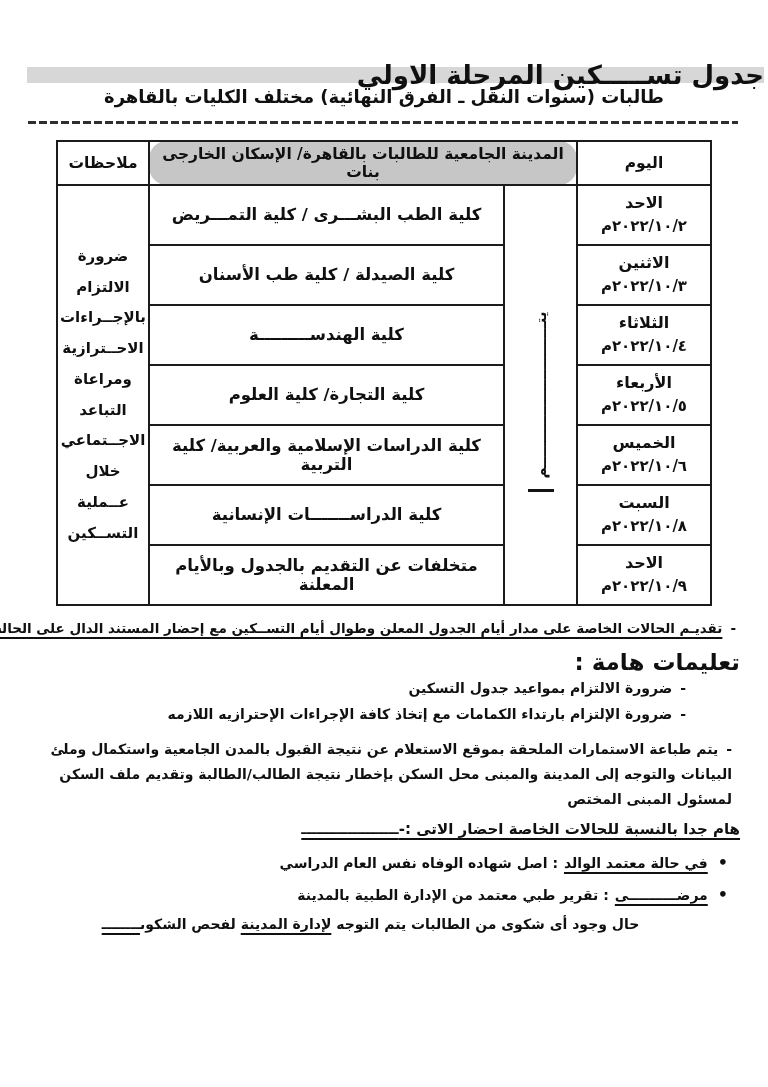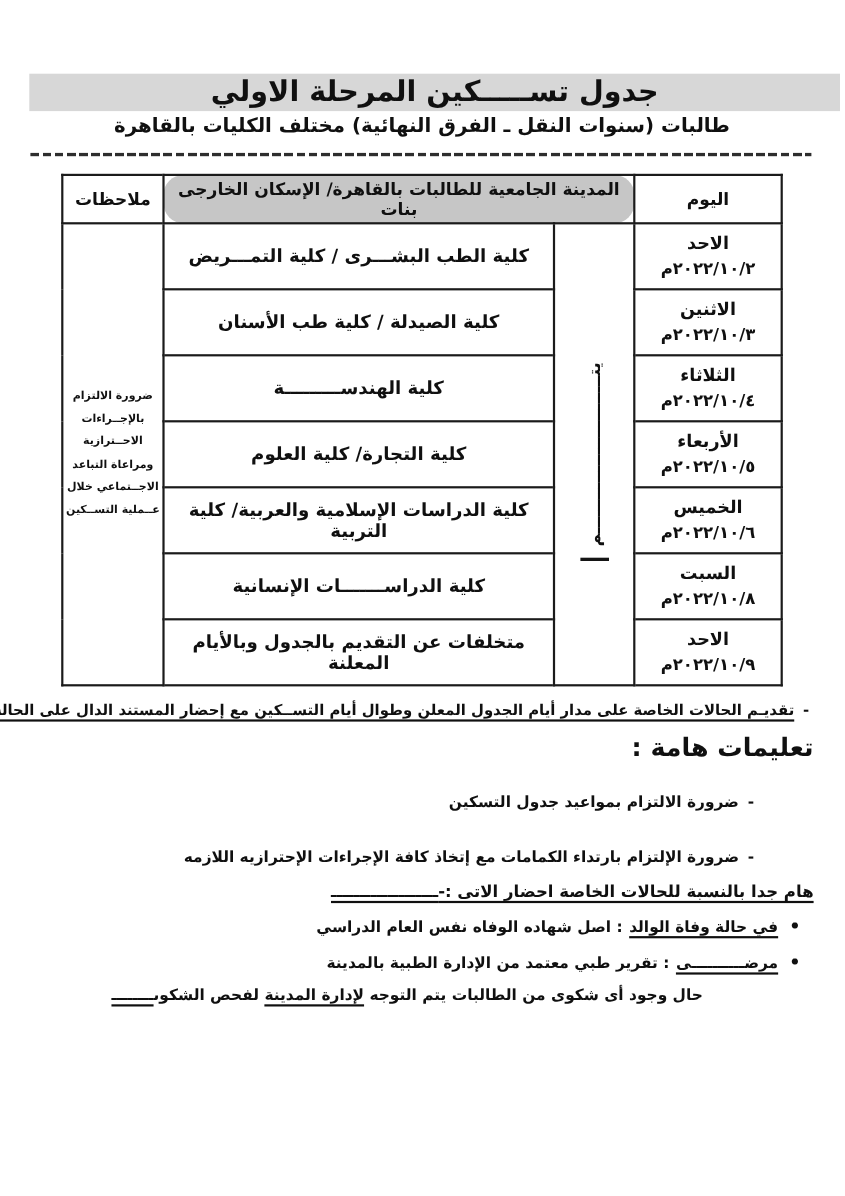--- a/index.html
+++ b/index.html
@@ -17,22 +17,22 @@
     color:var(--text,#101010);
     direction:rtl;
     overflow:hidden;
   }
   .page{width:768px;height:1087px;padding-top:67px;overflow:hidden;}
 
   
   .title-band{
     margin-right:4px;margin-left:27px;
     background:var(--band,#d7d7d7);
-    height:34px;
-    display:flex;align-items:center;justify-content:center;
+    height:16px;
+    display:flex;align-items:center;
   }
   .title-band .title{font-size:26px;line-height:1;}
   .subtitle{
     text-align:center;font-size:18px;margin-top:3px;
   }
   .separator{
     margin:14px 30px 0 28px;height:2.5px;
     background:repeating-linear-gradient(90deg,#2e2e2e 0 8px,transparent 8px 11px);
   }
 
@@ -47,41 +47,41 @@
   table.sched th,table.sched td{
     border:2px solid var(--border,#1b1b1b);
     text-align:center;vertical-align:middle;
     padding:2px;
   }
   tr.head th{height:44px;font-size:15.5px;border-radius:18px;}
   th.c-loc{background:var(--cellbg,#c6c6c6);}
   td.day{height:60px;font-size:16px;line-height:1.5;}
   td.day .ddate{font-size:15px;}
   td.fac{font-size:16.5px;margin-left:16px;}
-  td.notes{font-size:10px;line-height:2.05;padding:4px 2px;}
+  td.notes{font-size:15px;line-height:2.05;padding:4px 2px;}
   td.vert{position:relative;}
   .vword{
     position:absolute;top:50%;left:50%;
     transform:translate(-50%,-50%) rotate(-90deg);
     white-space:nowrap;font-size:15px;
   }
   .vword-underline{
     position:absolute;bottom:112px;left:50%;
     transform:translateX(-50%);
     width:26px;height:2.5px;background:#141414;
   }
 
   
   .footer{margin:14px 28px 0 28px;font-size:14px;}
   .u{text-decoration:underline;text-decoration-thickness:1.5px;text-underline-offset:4px;}
   .dash{margin-left:8px;}
   .blt{margin-left:10px;font-size:16px;line-height:1;}
   .sp-line{padding-right:4px;white-space:nowrap;font-size:13.5px;}
   .inst-title{font-size:23px;margin-top:13px;}
-  .inst-item{margin-top:25px;padding-right:54px;line-height:1.8;}
+  .inst-item{margin-top:1px;padding-right:54px;line-height:1.8;}
   .inst-item.wide{padding-right:8px;margin-top:10px;}
   .imp-heading{margin-top:3px;font-size:15px;line-height:1.9;}
   .case-item{margin-top:7px;padding-right:12px;line-height:1.8;}
   .case-item .case-label{margin-left:6px;}
   .complaint{margin-top:4px;padding-right:27px;line-height:1.8;text-align:center;}
   .emph{text-decoration:underline;text-decoration-thickness:2px;text-underline-offset:4px;}
 </style>
 </head>
 <body>
 
@@ -170,27 +170,30 @@
     </div>
 
     <div class="inst-title">تعليمات هامة :</div>
 
     <div class="inst-item">
       <span class="dash">-</span><span>ضرورة الالتزام بمواعيد جدول التسكين</span>
     </div>
     <div class="inst-item">
       <span class="dash">-</span><span>ضرورة الإلتزام بارتداء الكمامات مع إتخاذ كافة الإجراءات الإحترازيه اللازمه</span>
     </div>
+    <div class="inst-item wide">
+      <span class="dash">-</span><span>يتم طباعة الاستمارات الملحقة بموقع الاستعلام عن نتيجة القبول بالمدن الجامعية واستكمال وملئ البيانات والتوجه إلى المدينة والمبنى محل السكن بإخطار نتيجة الطالب/الطالبة وتقديم ملف السكن لمسئول المبنى المختص</span>
+    </div>
 
     <div class="imp-heading">
       <span class="u"><span>هام جدا بالنسبة للحالات الخاصة احضار الاتى :-</span><span>ـــــــــــــــــــ</span></span>
     </div>
 
     <div class="case-item">
-      <span class="blt">•</span><span class="case-label u">في حالة وفاة الوالد</span><span class="case-text">: اصل شهاده الوفاه نفس العام الدراسي</span>
+      <span class="blt">•</span><span class="case-label u">في حالة معتمد الوالد</span><span class="case-text">: اصل شهاده الوفاه نفس العام الدراسي</span>
     </div>
     <div class="case-item">
       <span class="blt">•</span><span class="case-label u">مرضــــــــــى</span><span class="case-text">: تقرير طبي معتمد من الإدارة الطبية بالمدينة</span>
     </div>
 
     <div class="complaint">
       <span>حال وجود أى شكوى من الطالبات يتم التوجه </span><span class="emph">لإدارة المدينة</span><span> لفحص الشكوى</span><span class="u">ــــــــ</span>
     </div>
 
   </div>

